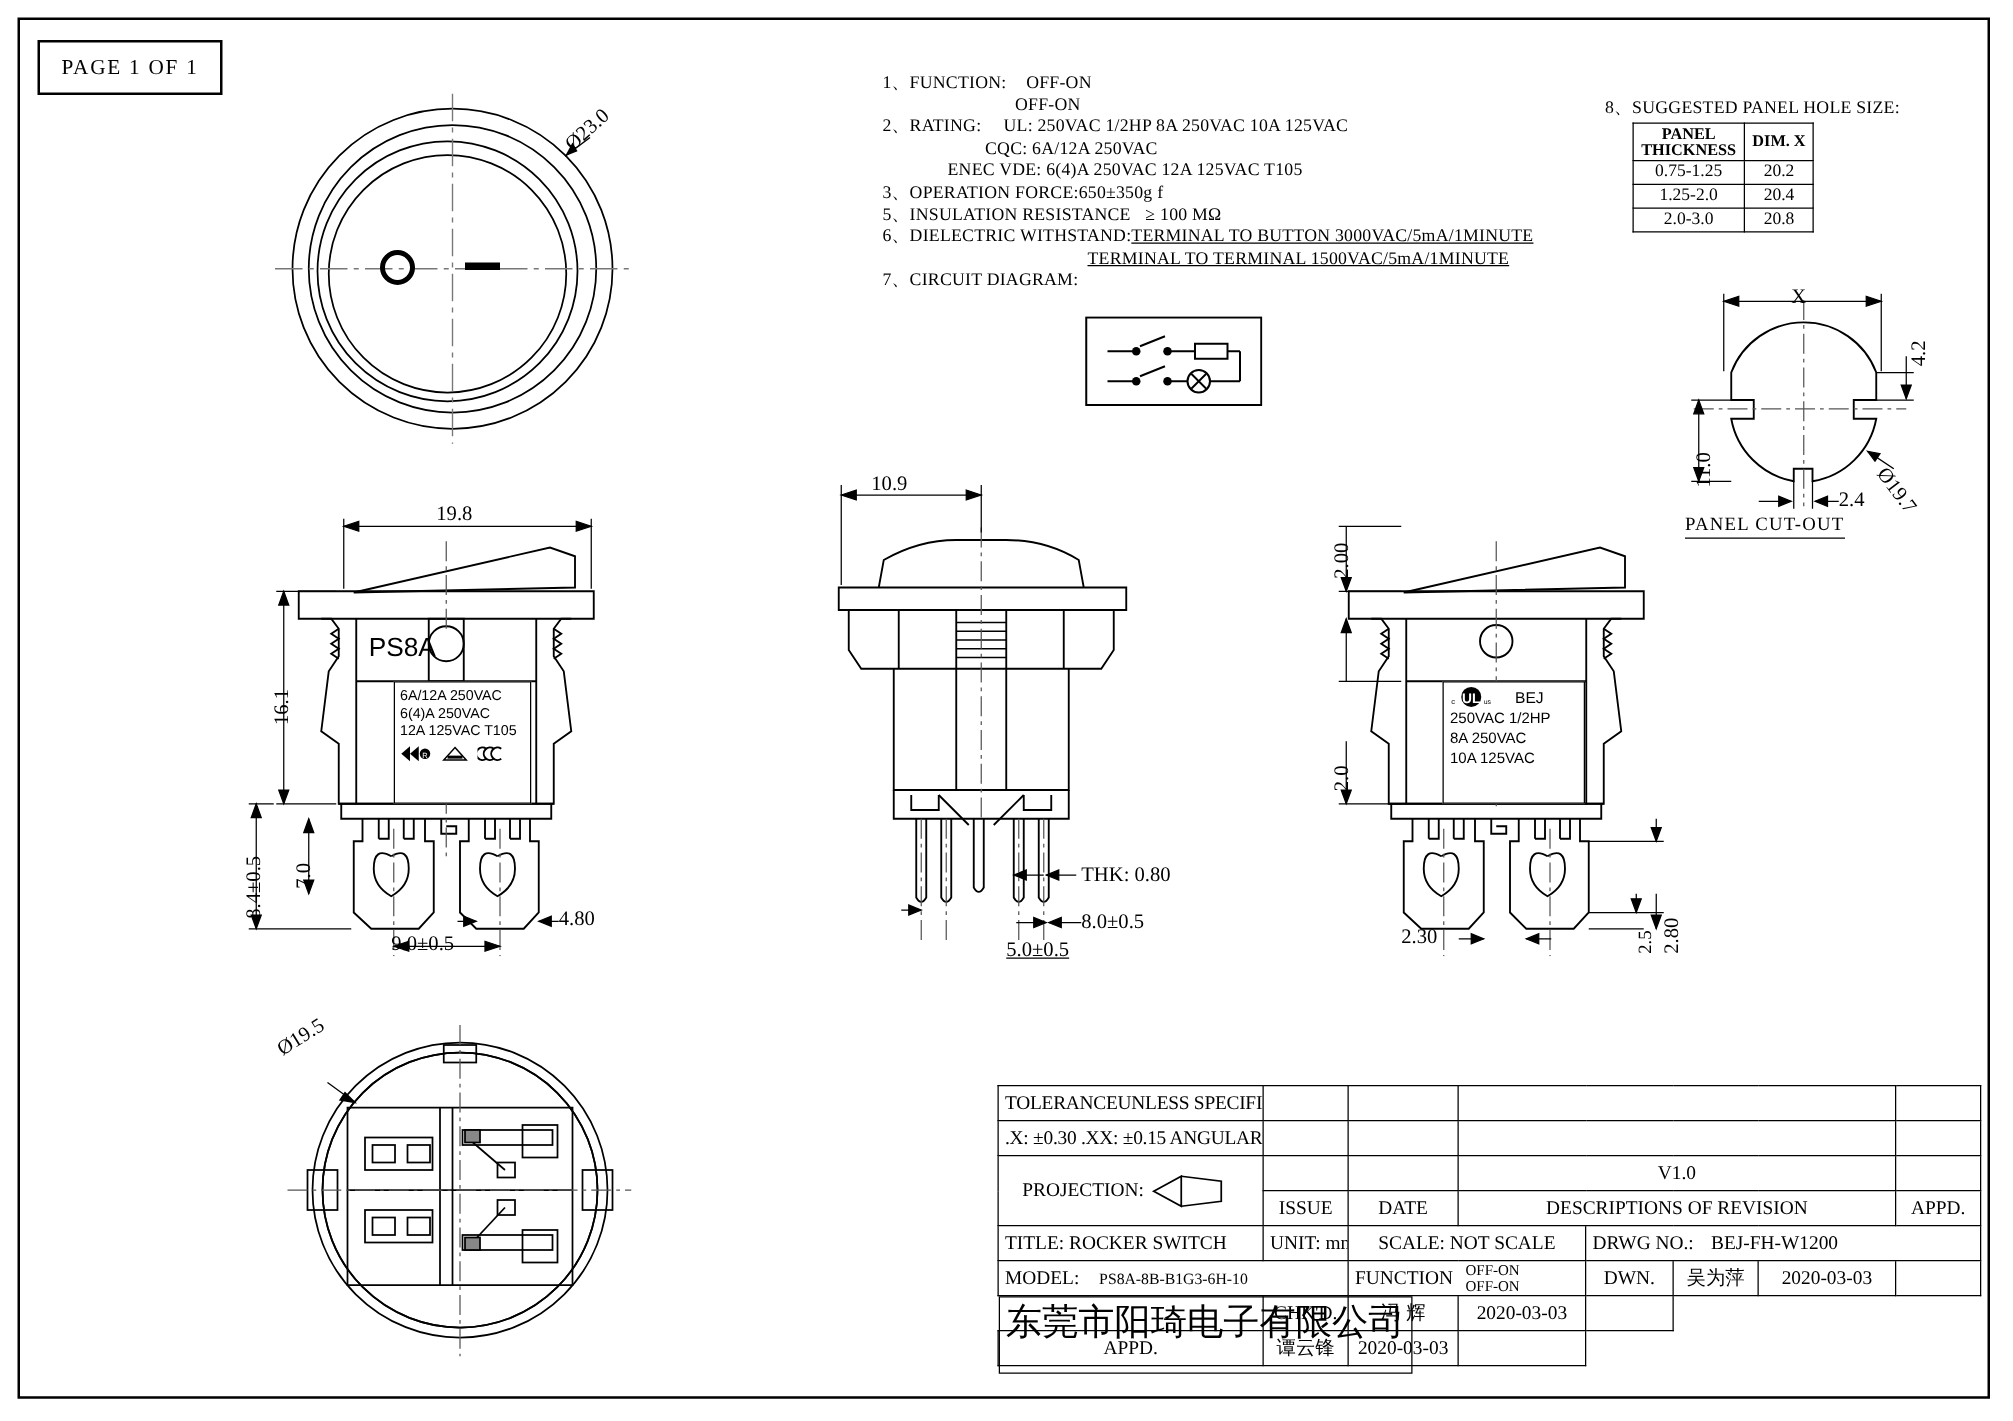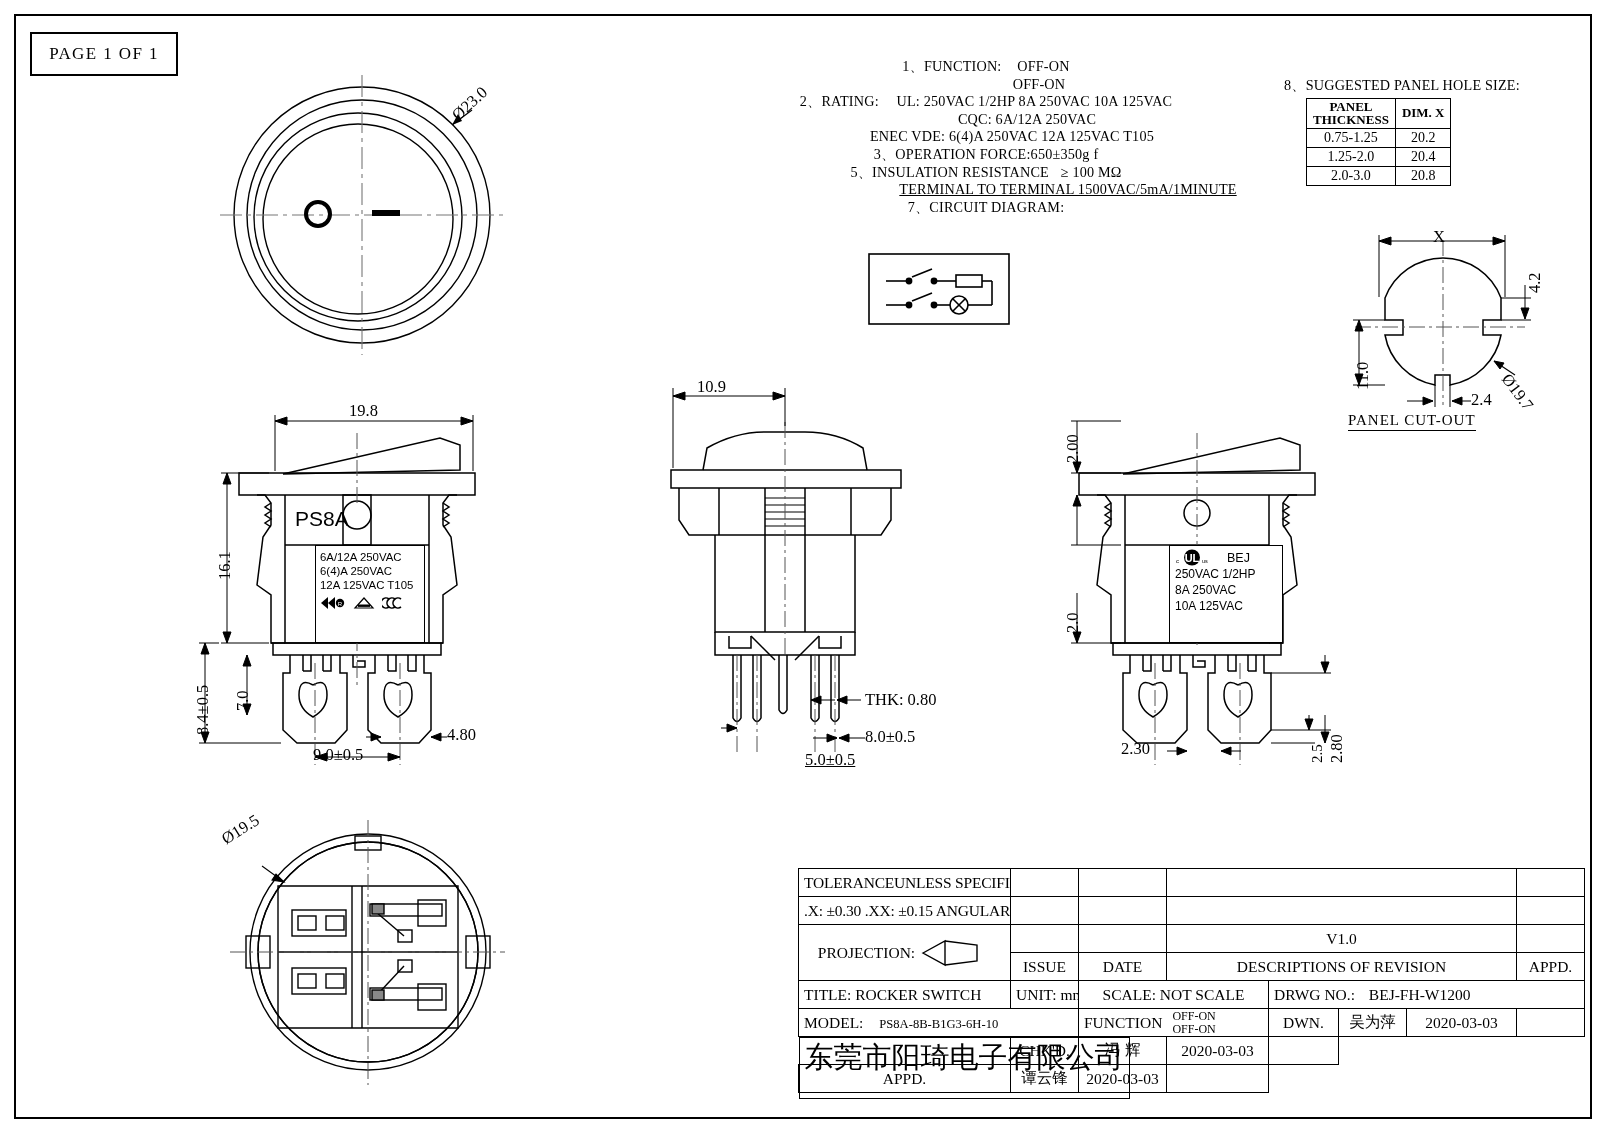--- a/index.html
+++ b/index.html
@@ -3,21 +3,21 @@
 <meta charset="utf-8">
 <style>
   html,body{margin:0;padding:0;background:#fff;}
   body{font-family:"Liberation Serif",serif;color:#000;}
   #sheet{position:relative;width:1610px;height:1137px;background:#fff;overflow:hidden;}
   .frame{position:absolute;left:14px;top:14px;width:1578px;height:1105px;border:2px solid #000;box-sizing:border-box;}
   .pagebox{position:absolute;left:30px;top:32px;width:148px;height:44px;border:2px solid #000;box-sizing:border-box;
            display:flex;align-items:center;justify-content:center;font-size:17px;letter-spacing:1.4px;}
   .abs{position:absolute;}
   .spec{position:absolute;left:706px;top:58px;width:560px;font-size:14.2px;line-height:17.6px;letter-spacing:.2px;white-space:nowrap;}
-  .spec .ln{position:relative;height:17.6px;text-align:center;}
+  .spec .ln{position:relative;height:17.6px;}
   .spec .ind2{padding-left:40px;}
   .u{text-decoration:underline;}
   .panelTitle{position:absolute;left:1284px;top:76px;font-size:14.2px;white-space:nowrap;letter-spacing:.2px;}
   table.phs{position:absolute;left:1306px;top:98px;border-collapse:collapse;font-size:14px;}
   table.phs td,table.phs th{border:1.6px solid #000;padding:1px 6px;text-align:center;font-weight:normal;font-family:"Liberation Serif",serif;}
   table.phs th{font-weight:bold;line-height:12.5px;font-size:13px;padding:2px 6px;}
   .cutoutLabel{position:absolute;left:1348px;top:412px;font-size:15px;letter-spacing:1px;border-bottom:1.4px solid #000;padding-bottom:1px;}
   .dim{position:absolute;font-size:16.5px;font-family:"Liberation Serif",serif;white-space:nowrap;}
   .dimS{position:absolute;font-size:15px;font-family:"Liberation Serif",serif;white-space:nowrap;}
   .rot90{transform:rotate(-90deg);transform-origin:left top;}
@@ -75,20 +75,23 @@
     </div>
     <div class="ln" style="padding-left:82px">CQC: 6A/12A 250VAC</div>
     <div class="ln" style="padding-left:52px">ENEC VDE: 6(4)A 250VAC   12A 125VAC T105</div>
     <div class="ln">
       <span>3、</span><span>OPERATION FORCE:</span><span>650±350g f</span>
     </div>
     <div class="ln">
       <span>5、</span><span>INSULATION RESISTANCE</span>
       <span style="margin-left:8px">≥ 100 MΩ</span>
     </div>
+    <div class="ln">
+      <span>6、</span><span>DIELECTRIC WITHSTAND:</span><span class="u">TERMINAL TO BUTTON 3000VAC/5mA/1MINUTE</span>
+    </div>
     <div class="ln" style="padding-left:164px"><span class="u">TERMINAL TO TERMINAL 1500VAC/5mA/1MINUTE</span></div>
     <div class="ln">
       <span>7、</span><span>CIRCUIT DIAGRAM:</span>
     </div>
   </div>
 
   <div class="abs" style="left:868px;top:253px;">
     <svg width="142" height="72" viewBox="0 0 142 72">
       <rect x="1" y="1" width="140" height="70" fill="none" stroke="#000" stroke-width="1.6"></rect>
       <g stroke="#000" stroke-width="1.6" fill="none">
@@ -407,21 +410,21 @@
         <line x1="300" y1="330" x2="300" y2="358"></line>
         <polygon points="300,358 296,347 304,347" fill="#000"></polygon>
       </g>
     </svg>
     <div class="dim rot90" style="left:38px;top:78px;">2.00</div>
     <div class="dim rot90" style="left:38px;top:248px;">2.0</div>
     <div class="dim" style="left:96px;top:354px;">2.30</div>
     <div class="dim rot90" style="left:302px;top:378px;">2.80</div>
     <div class="dimS rot90" style="left:284px;top:378px;">2.5</div>
 
-    <div class="ratingBox" style="left:144px;top:160px;width:114px;height:98px;font-size:12px;line-height:16px;padding:3px 0 0 5px;box-sizing:border-box;">
+    <div class="ratingBox" style="left:129px;top:160px;width:114px;height:98px;font-size:12px;line-height:16px;padding:3px 0 0 5px;box-sizing:border-box;">
       <div style="display:flex;align-items:center;gap:4px;">
         <svg width="48" height="17" viewBox="0 0 48 17">
           <text x="1" y="14" font-size="6" font-family="Liberation Sans, sans-serif">c</text>
           <circle cx="17" cy="8.5" r="8" fill="#000"></circle>
           <text x="17" y="13" font-size="11" font-weight="bold" fill="#fff" text-anchor="middle" font-family="Liberation Sans, sans-serif">UL</text>
           <text x="27" y="14" font-size="5.5" font-family="Liberation Sans, sans-serif">us</text>
         </svg>
         <span style="font-size:12.5px;">BEJ</span>
       </div>
       <div>250VAC 1/2HP</div>

